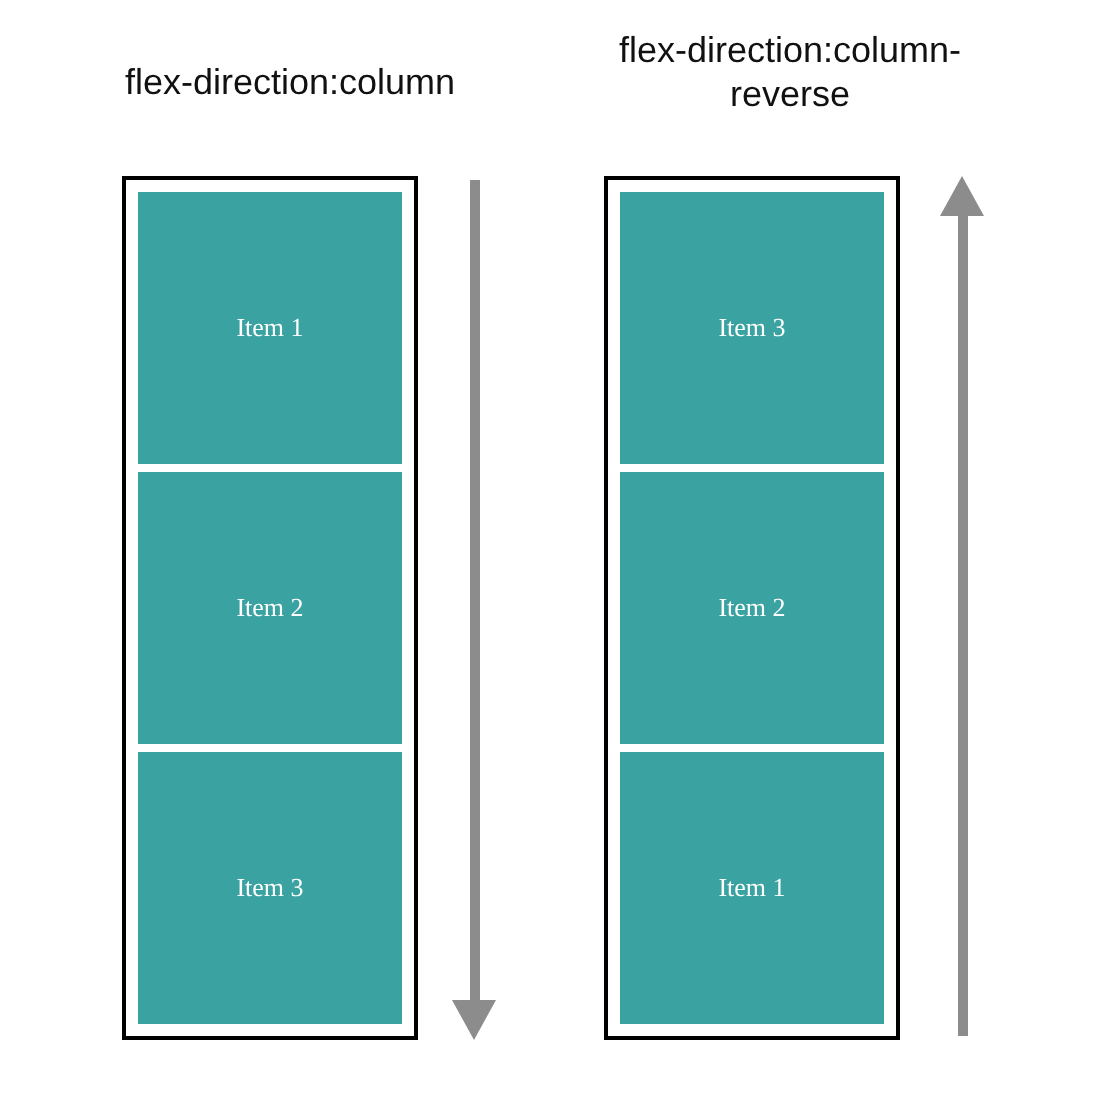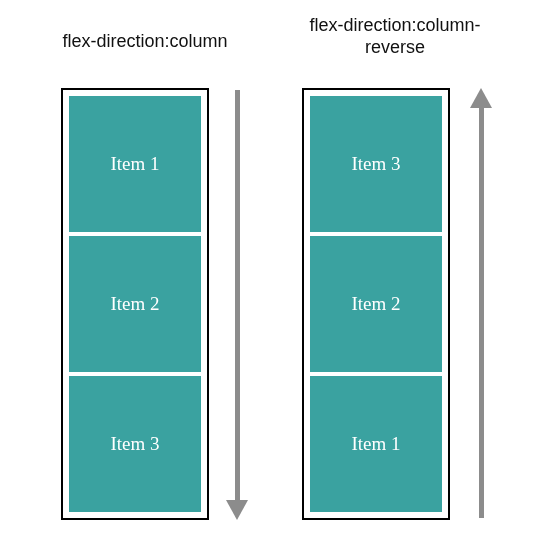--- a/index.html
+++ b/index.html
@@ -41,21 +41,21 @@
   #frame-right{left:302px;top:88px;}
 
   .flex-item{
     flex:1 1 0;
     background:#3aa2a0;
     display:flex;
     align-items:center;
     justify-content:center;
     color:#fff;
     font-family:Georgia,"Times New Roman",serif;
-    font-size:19px;
+    font-size:13px;
   }
 
   .arrow{
     position:absolute;
     width:22px;
     display:flex;
     flex-direction:column;
     align-items:center;
   }
   .arrow .shaft{

